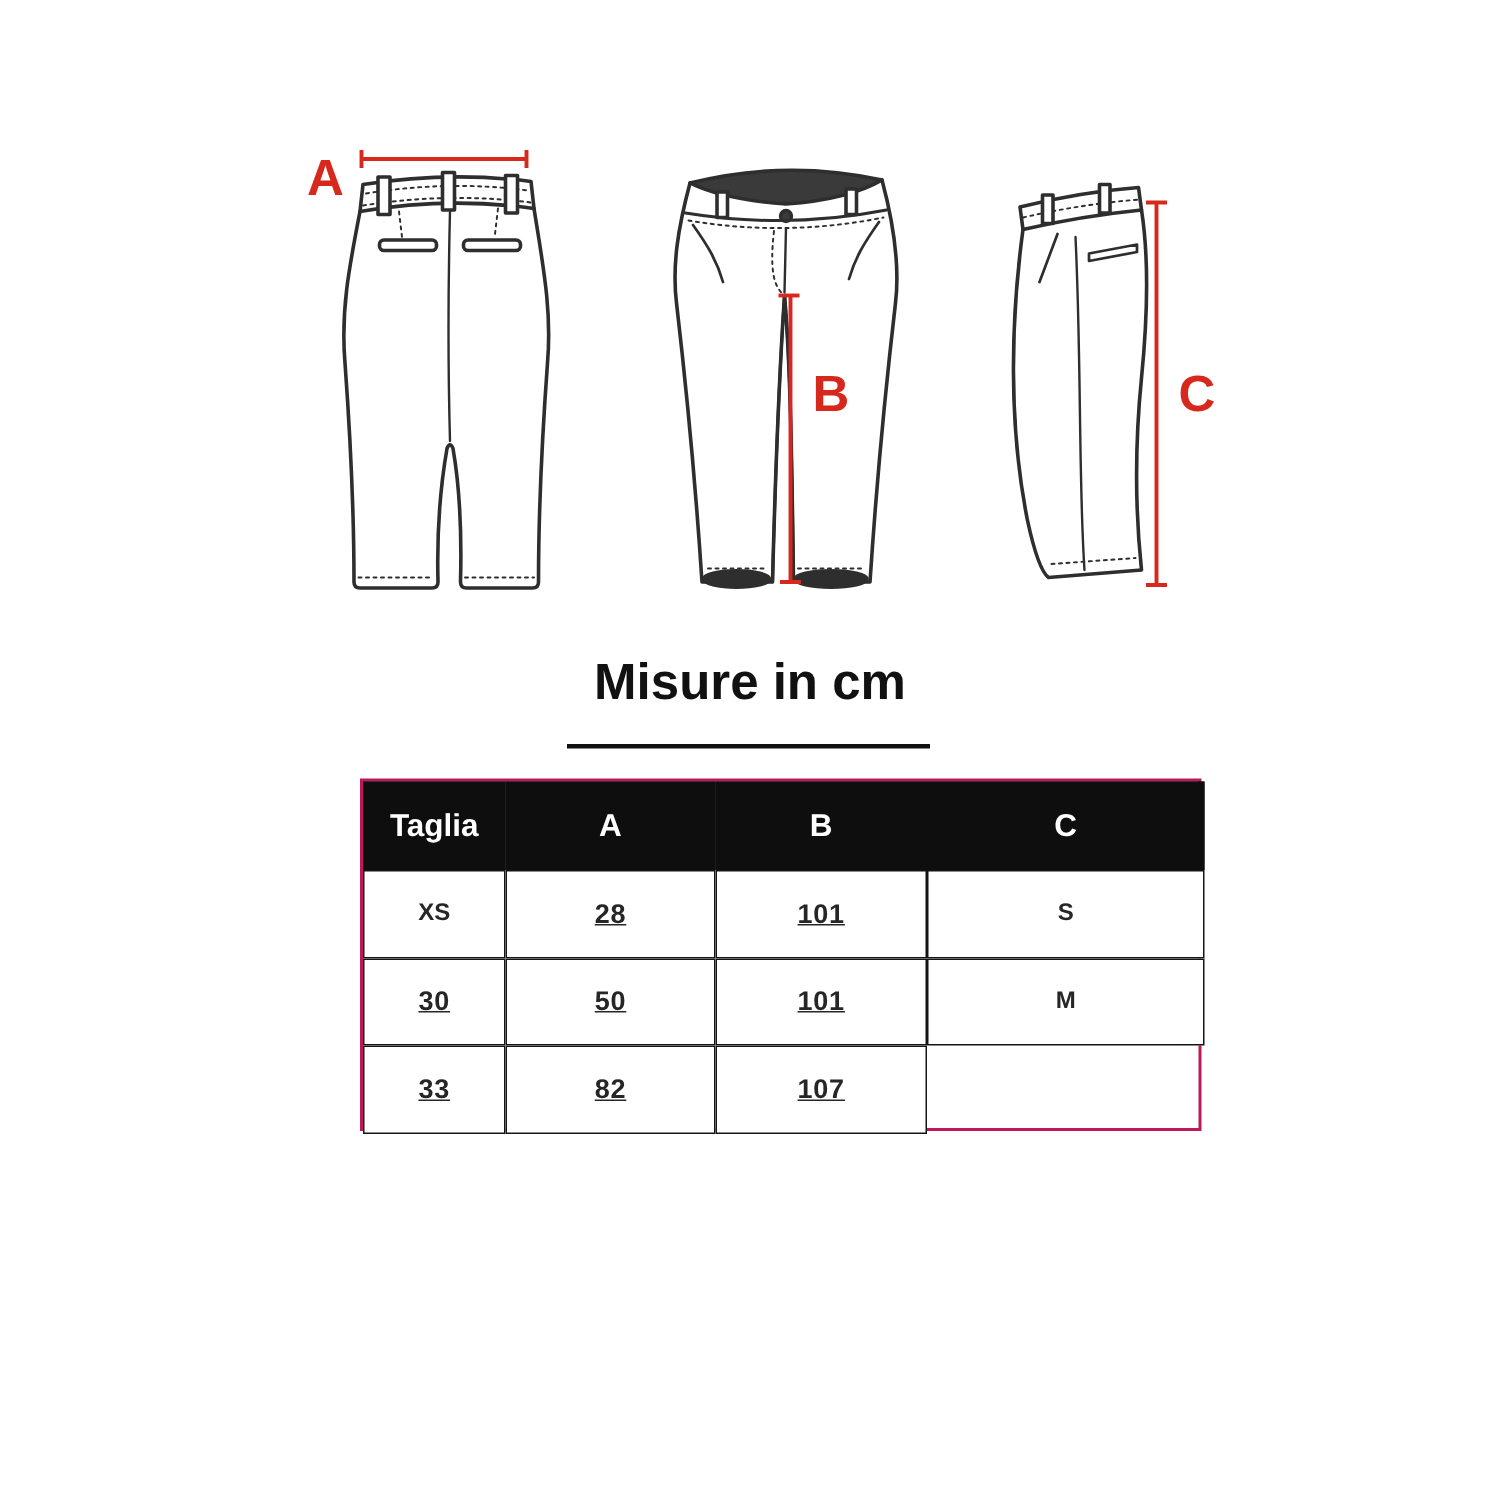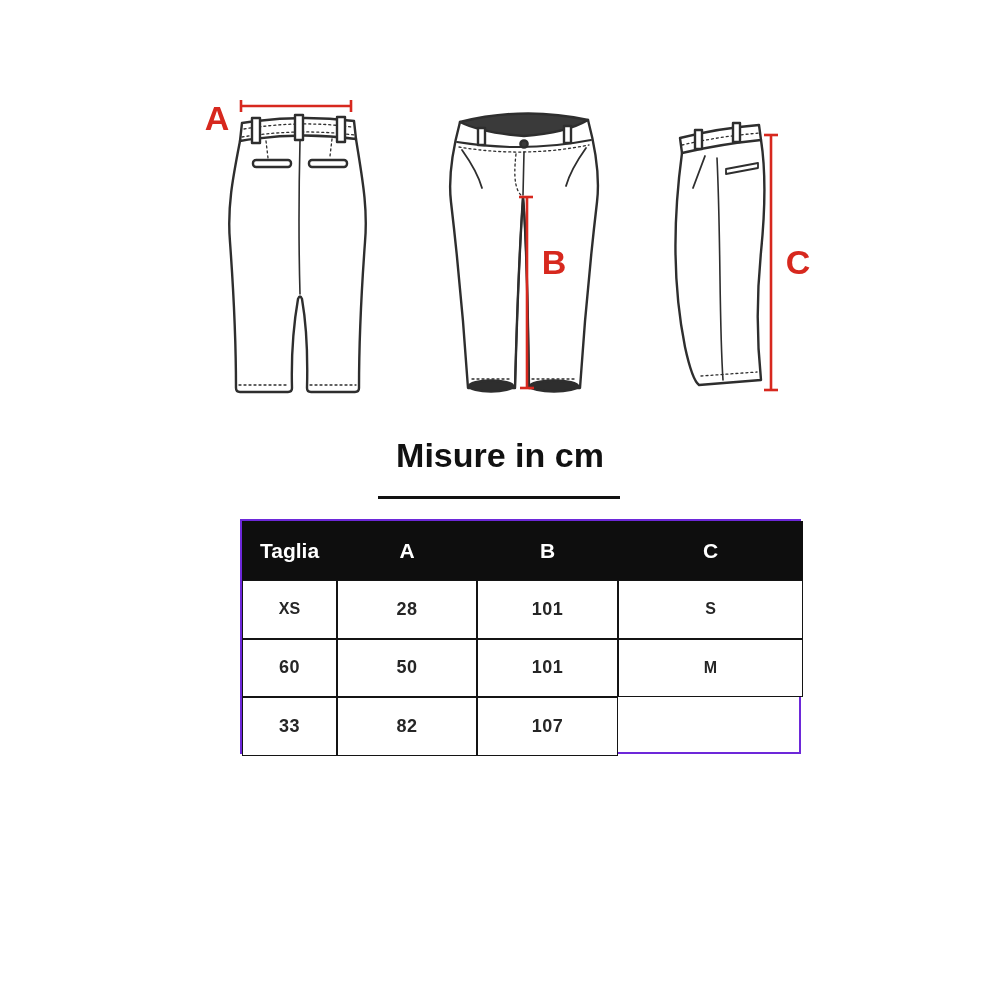--- a/index.html
+++ b/index.html
@@ -11,27 +11,27 @@
   .fig-front{left:420px;top:92px;}
   .fig-side{left:665px;top:92px;}
 
   .title{position:absolute;left:0;top:436px;width:1000px;text-align:center;
          font-size:34px;font-weight:700;color:#111111;letter-spacing:0px;}
   .title-underline{position:absolute;left:378px;top:496px;width:242px;height:3px;background:#111111;}
 
   .size-table{position:absolute;left:240px;top:519px;width:561px;height:235px;
               display:grid;grid-template-columns:95px 140px 141px 185px;
               grid-template-rows:59px 58.6px 58.6px 58.8px;
-              border:2px solid #6d28d9;box-sizing:border-box;}
+              border:2px solid #be185d;box-sizing:border-box;}
   .cell{display:flex;align-items:center;justify-content:center;
         border:1px solid #141414;box-sizing:border-box;
         font-weight:700;color:#262626;background:#ffffff;}
   .cell.head{background:#0e0e0e;color:#ffffff;border-color:#0e0e0e;font-size:21px;}
   .cell.size{font-size:16px;}
-  .cell.num{font-size:18px;letter-spacing:0.5px;}
+  .cell.num{font-size:18px;letter-spacing:0.5px;text-decoration:underline;}
 
   .measure-label{font-family:"Liberation Sans", sans-serif;font-weight:700;fill:#d7281e;font-size:34px;}
   svg .ln{stroke:#2e2e2e;fill:none;stroke-linecap:round;stroke-linejoin:round;}
 </style>
 </head>
 <body>
 
 <div class="canvas">
 
   <svg class="fig fig-back" width="200" height="315" viewBox="0 0 200 315">
@@ -143,21 +143,21 @@
     <div class="cell head">Taglia</div>
     <div class="cell head">A</div>
     <div class="cell head">B</div>
     <div class="cell head">C</div>
 
     <div class="cell size">XS</div>
     <div class="cell num">28</div>
     <div class="cell num">101</div>
 
     <div class="cell size">S</div>
-    <div class="cell num">60</div>
+    <div class="cell num">30</div>
     <div class="cell num">50</div>
     <div class="cell num">101</div>
 
     <div class="cell size">M</div>
     <div class="cell num">33</div>
     <div class="cell num">82</div>
     <div class="cell num">107</div>
   </div>
 
 </div>

